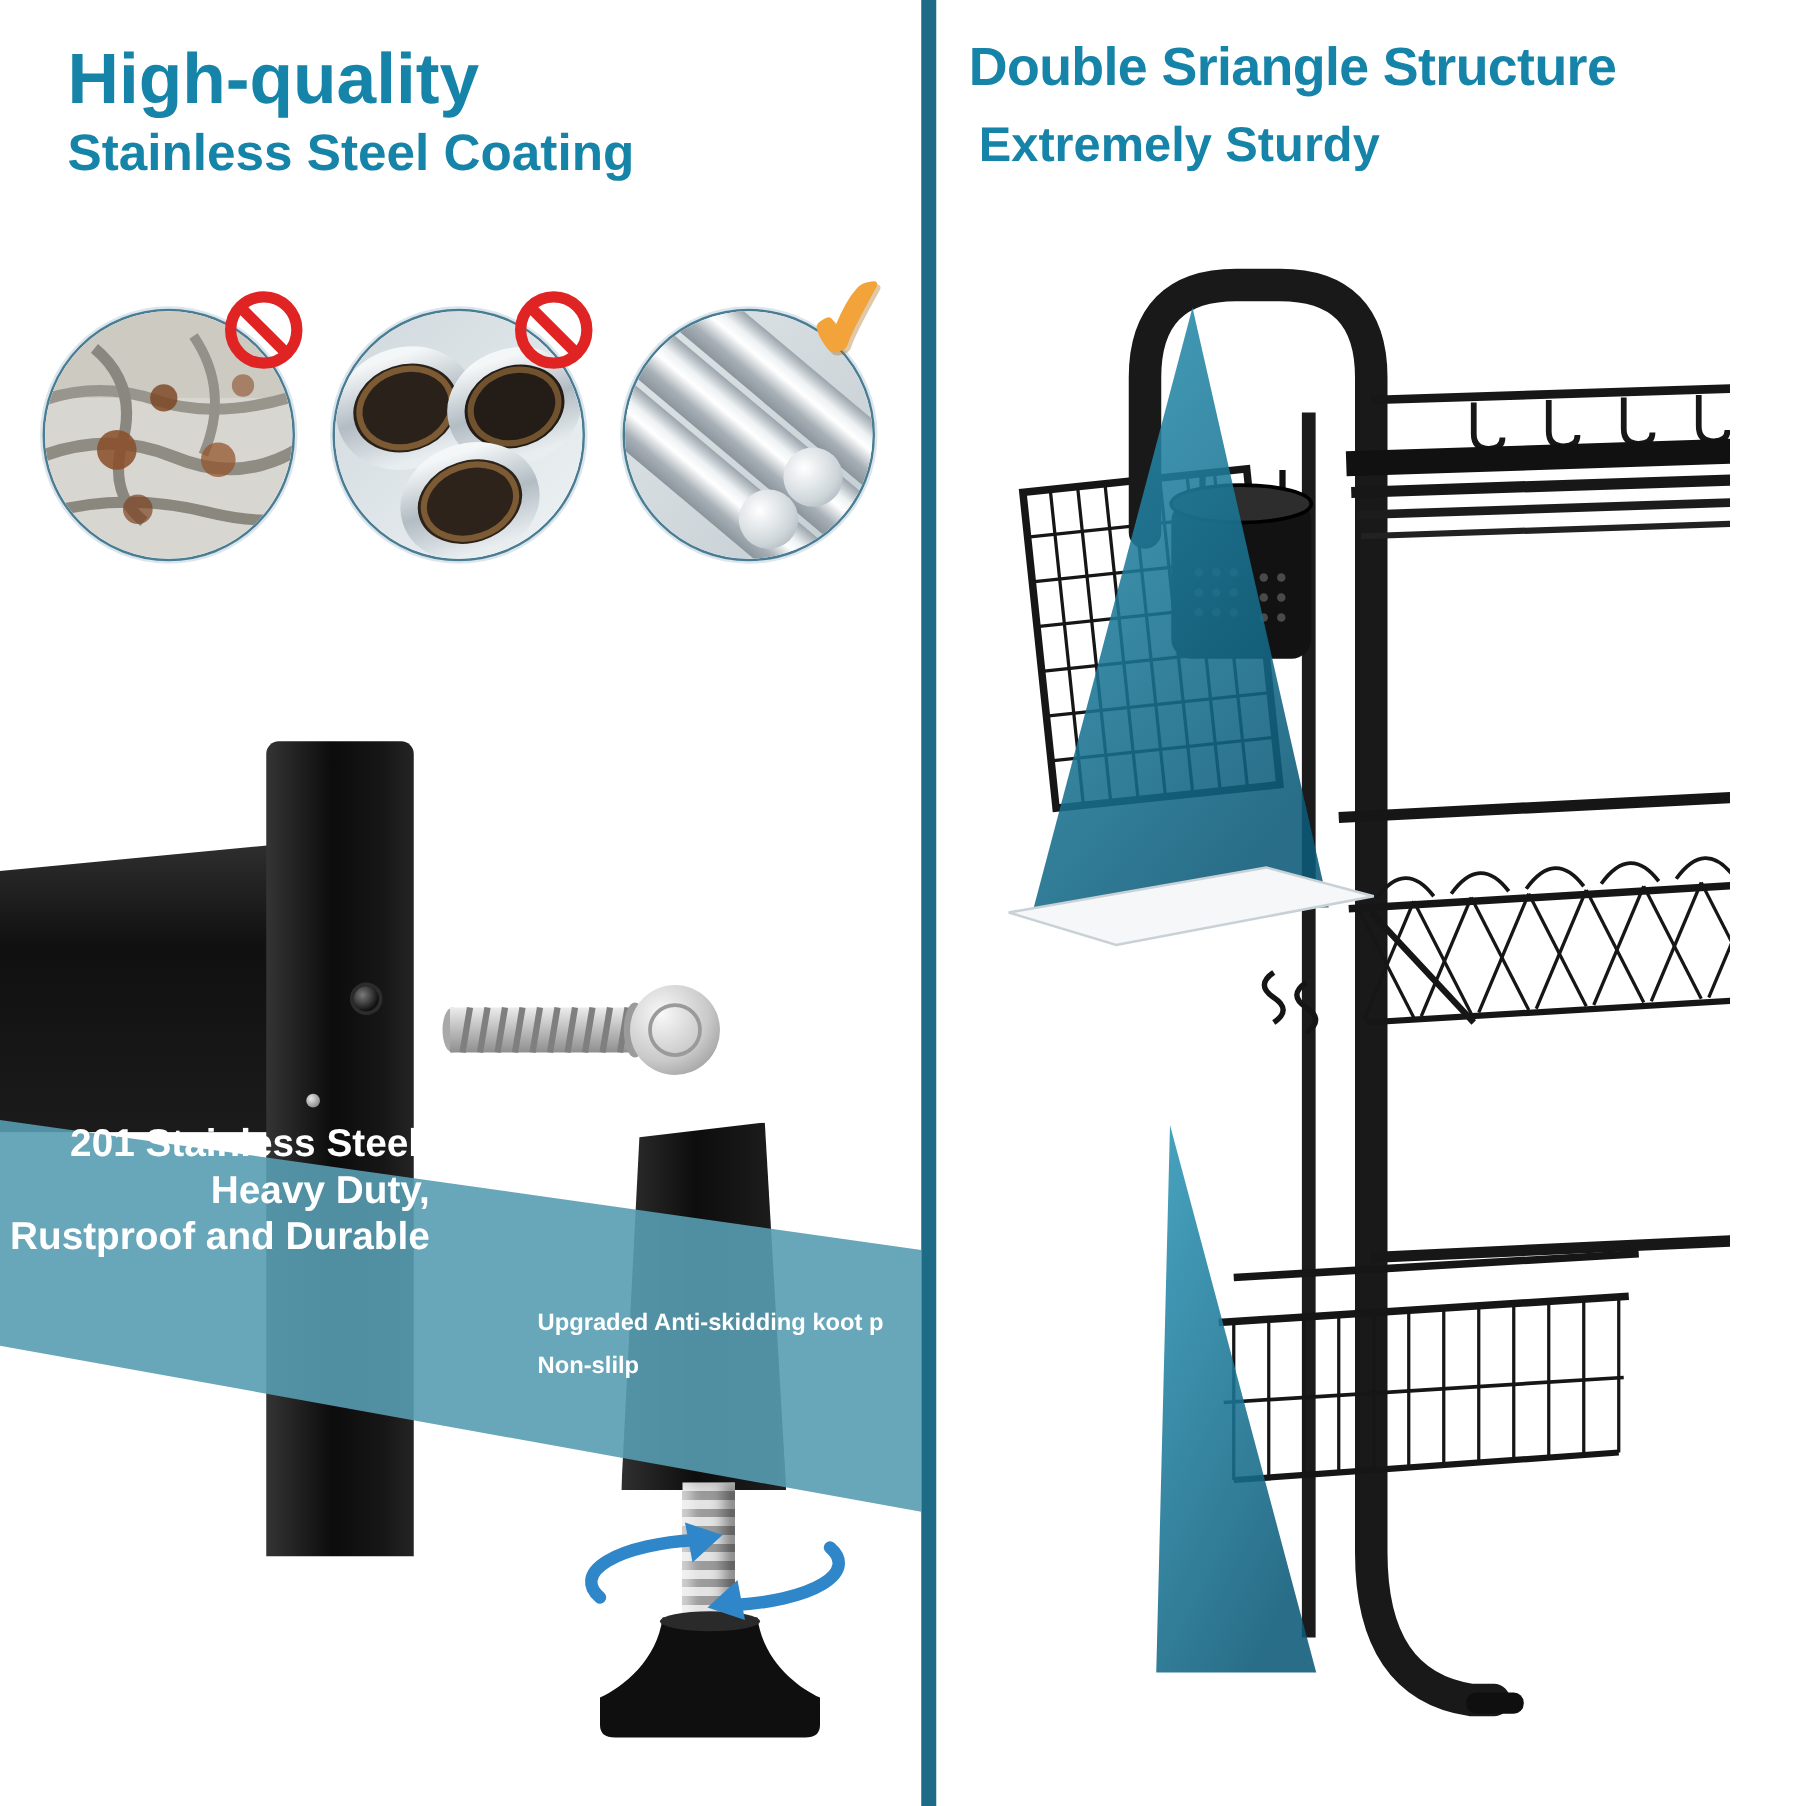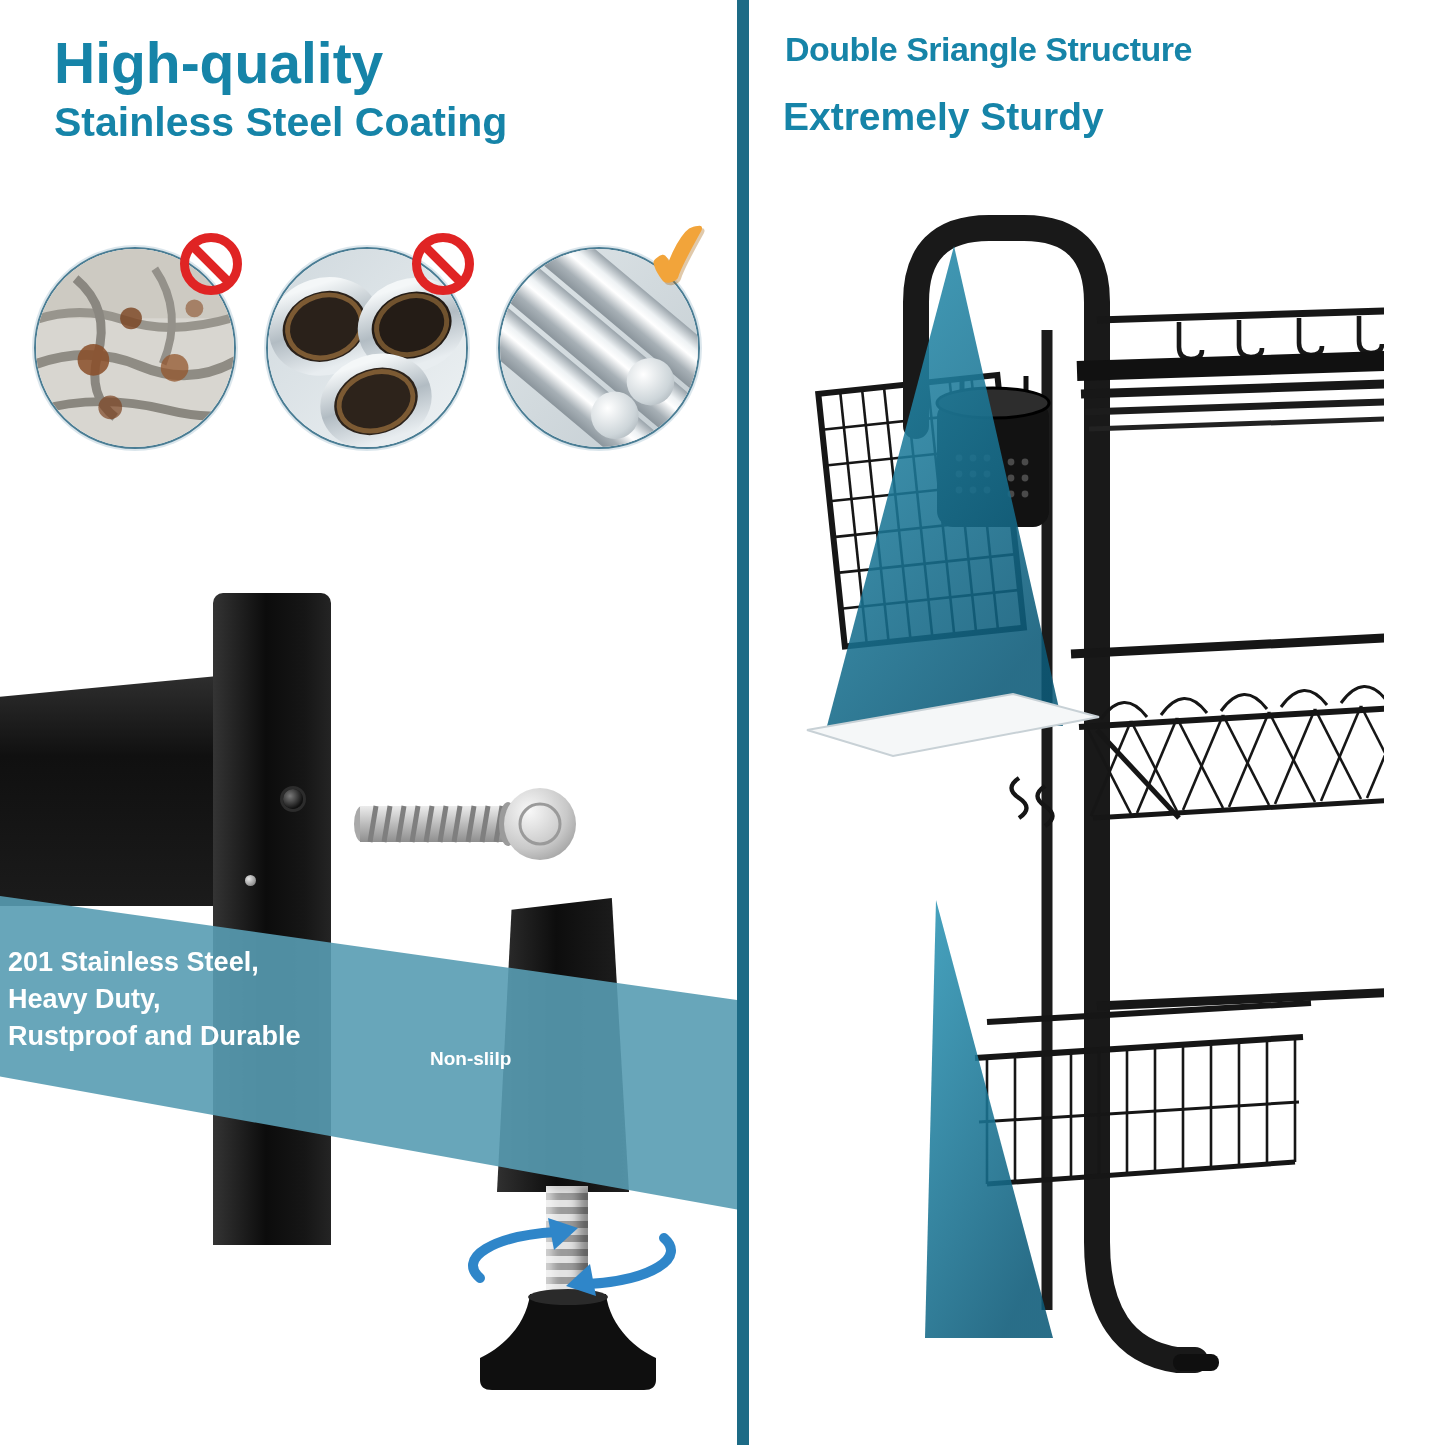--- a/index.html
+++ b/index.html
@@ -7,21 +7,21 @@
   body{font-family:"Liberation Sans",sans-serif;}
   .canvas{position:relative;width:1384px;height:1445px;background:#fff;overflow:hidden;}
   .panel{position:absolute;top:0;height:1445px;}
   .panel-left{left:0;width:737px;}
   .panel-right{left:749px;width:696px;}
   .divider{position:absolute;left:737px;top:0;width:12px;height:1445px;background:#1d6b86;}
 
   .title,.subtitle{position:absolute;color:#1684a8;font-weight:bold;line-height:1.04;white-space:nowrap;}
   .panel-left .title{left:54px;top:34px;font-size:57px;}
   .panel-left .subtitle{left:54px;top:101px;font-size:41px;}
-  .panel-right .title{left:36px;top:32px;font-size:34px;letter-spacing:-0.5px;}
+  .panel-right .title{left:26px;top:32px;font-size:43px;letter-spacing:-0.5px;}
   .panel-right .subtitle{left:34px;top:97px;font-size:39px;text-align:right;}
 
   
   .cmp-circle{position:absolute;top:247px;width:202px;height:202px;}
   .cmp-circle.c1{left:34px;}
   .cmp-circle.c2{left:266px;}
   .cmp-circle.c3{left:498px;}
   .photo{width:202px;height:202px;border-radius:50%;overflow:hidden;border:2px solid #4a7d94;box-shadow:0 0 0 2px rgba(190,210,220,.55);}
   .photo svg{display:block;width:100%;height:100%;}
   .no-badge{position:absolute;top:-14px;right:-6px;width:62px;height:62px;border:9px solid #e02424;border-radius:50%;}
@@ -45,21 +45,21 @@
   .foot-post{position:absolute;left:497px;top:898px;width:132px;height:294px;z-index:1;
     background:linear-gradient(90deg,#303030,#0d0d0d 45%,#1f1f1f);
     clip-path:polygon(11% 4%,87% 0,100% 100%,0 100%);}
 
   .teal-band{position:absolute;left:0;top:0;width:737px;height:1445px;z-index:3;
     background:rgba(88,156,178,.9);
     clip-path:polygon(0 62%,100% 69.2%,100% 83.7%,0 74.5%);}
 
   .note{position:absolute;z-index:4;color:#ffffff;font-weight:bold;}
   .note span{display:block;}
-  .material-note{left:8px;top:944px;font-size:27px;line-height:37px;}
+  .material-note{left:8px;top:896px;font-size:31px;line-height:37px;text-align:right;}
   .antiskid-note{left:430px;top:1042px;font-size:19px;line-height:34px;}
 
   .screw-vertical{position:absolute;left:546px;top:1186px;width:42px;height:118px;z-index:2;
     background:repeating-linear-gradient(180deg,#e3e3e3 0 7px,#9b9b9b 7px 14px);
     box-shadow:inset 7px 0 9px rgba(255,255,255,.55),inset -9px 0 11px rgba(0,0,0,.4);}
   .rotate-arrows{position:absolute;left:452px;top:1196px;z-index:5;}
   .foot-cone{position:absolute;left:468px;top:1288px;z-index:2;}
 
   .rack-art{position:absolute;left:0;top:170px;width:696px;height:1275px;}
 </style>
@@ -195,20 +195,21 @@
 
     <div class="foot-post"></div>
     <div class="teal-band"></div>
 
     <div class="note material-note">
       <span>201 Stainless Steel,</span>
       <span>Heavy Duty,</span>
       <span>Rustproof and Durable</span>
     </div>
     <div class="note antiskid-note">
+      <span>Upgraded Anti-skidding koot p</span>
       <span>Non-slilp</span>
     </div>
 
     <div class="screw-vertical"></div>
 
     <svg class="rotate-arrows" width="240" height="120" viewBox="0 0 240 120">
       <g fill="none" stroke="#2f86c9" stroke-width="10" stroke-linecap="round">
         <path d="M28,82 A100,34 0 0 1 104,36"></path>
         <path d="M212,42 A100,34 0 0 1 136,88"></path>
       </g>

